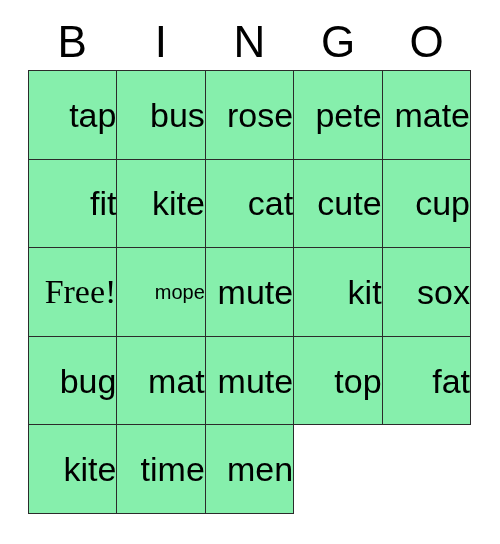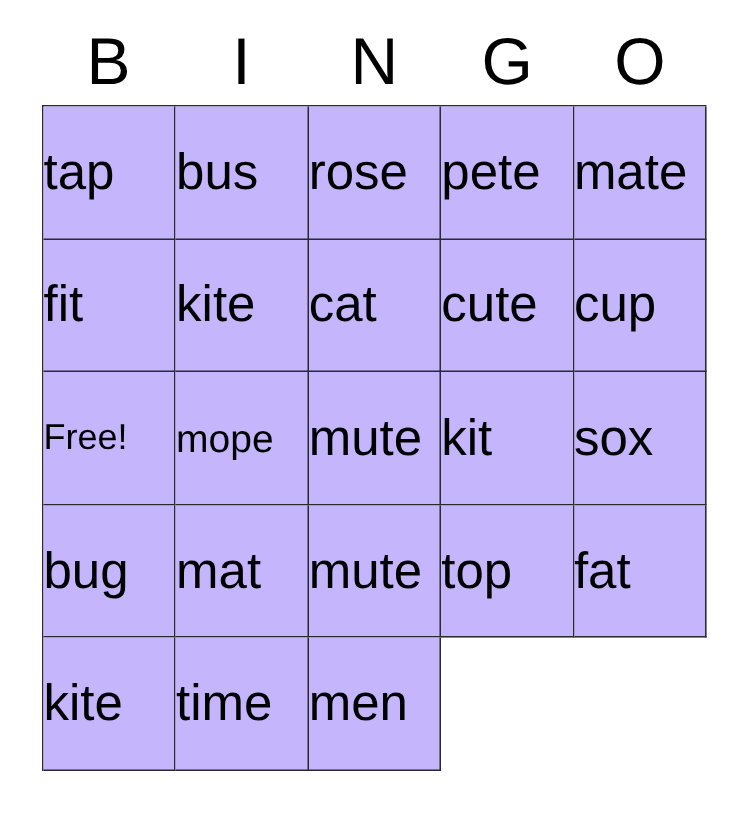--- a/index.html
+++ b/index.html
@@ -61,38 +61,39 @@
     grid-template-columns: repeat(5, 1fr);
     grid-template-rows: repeat(5, 1fr);
     background: #ffffff;
   }
   .bingo-cell {
     box-sizing: border-box;
     border-right: 1px solid #2b2b2b;
     border-bottom: 1px solid #2b2b2b;
     display: flex;
     align-items: center;
-    justify-content: flex-start;
-    background: #c4b5fd;
+    justify-content: flex-end;
+    background: #86efac;
     overflow: hidden;
   }
   .cell-text {
     font-size: 34px;
     line-height: 1;
     color: #000000;
     white-space: nowrap;
     text-align: center;
     user-select: none;
   }
   
   .cell-text.shrink {
-    font-size: 26px;
+    font-size: 20px;
   }
   .bingo-cell.free .cell-text {
-    font-size: 24px;
+    font-size: 34px;
+    font-family: Liberation Serif, serif;
   }
 </style>
 </head>
 <body>
 
 <div id="bingo-card">
 
   <div id="bingo-header">
     <div class="header-cell">B</div>
     <div class="header-cell">I</div>

